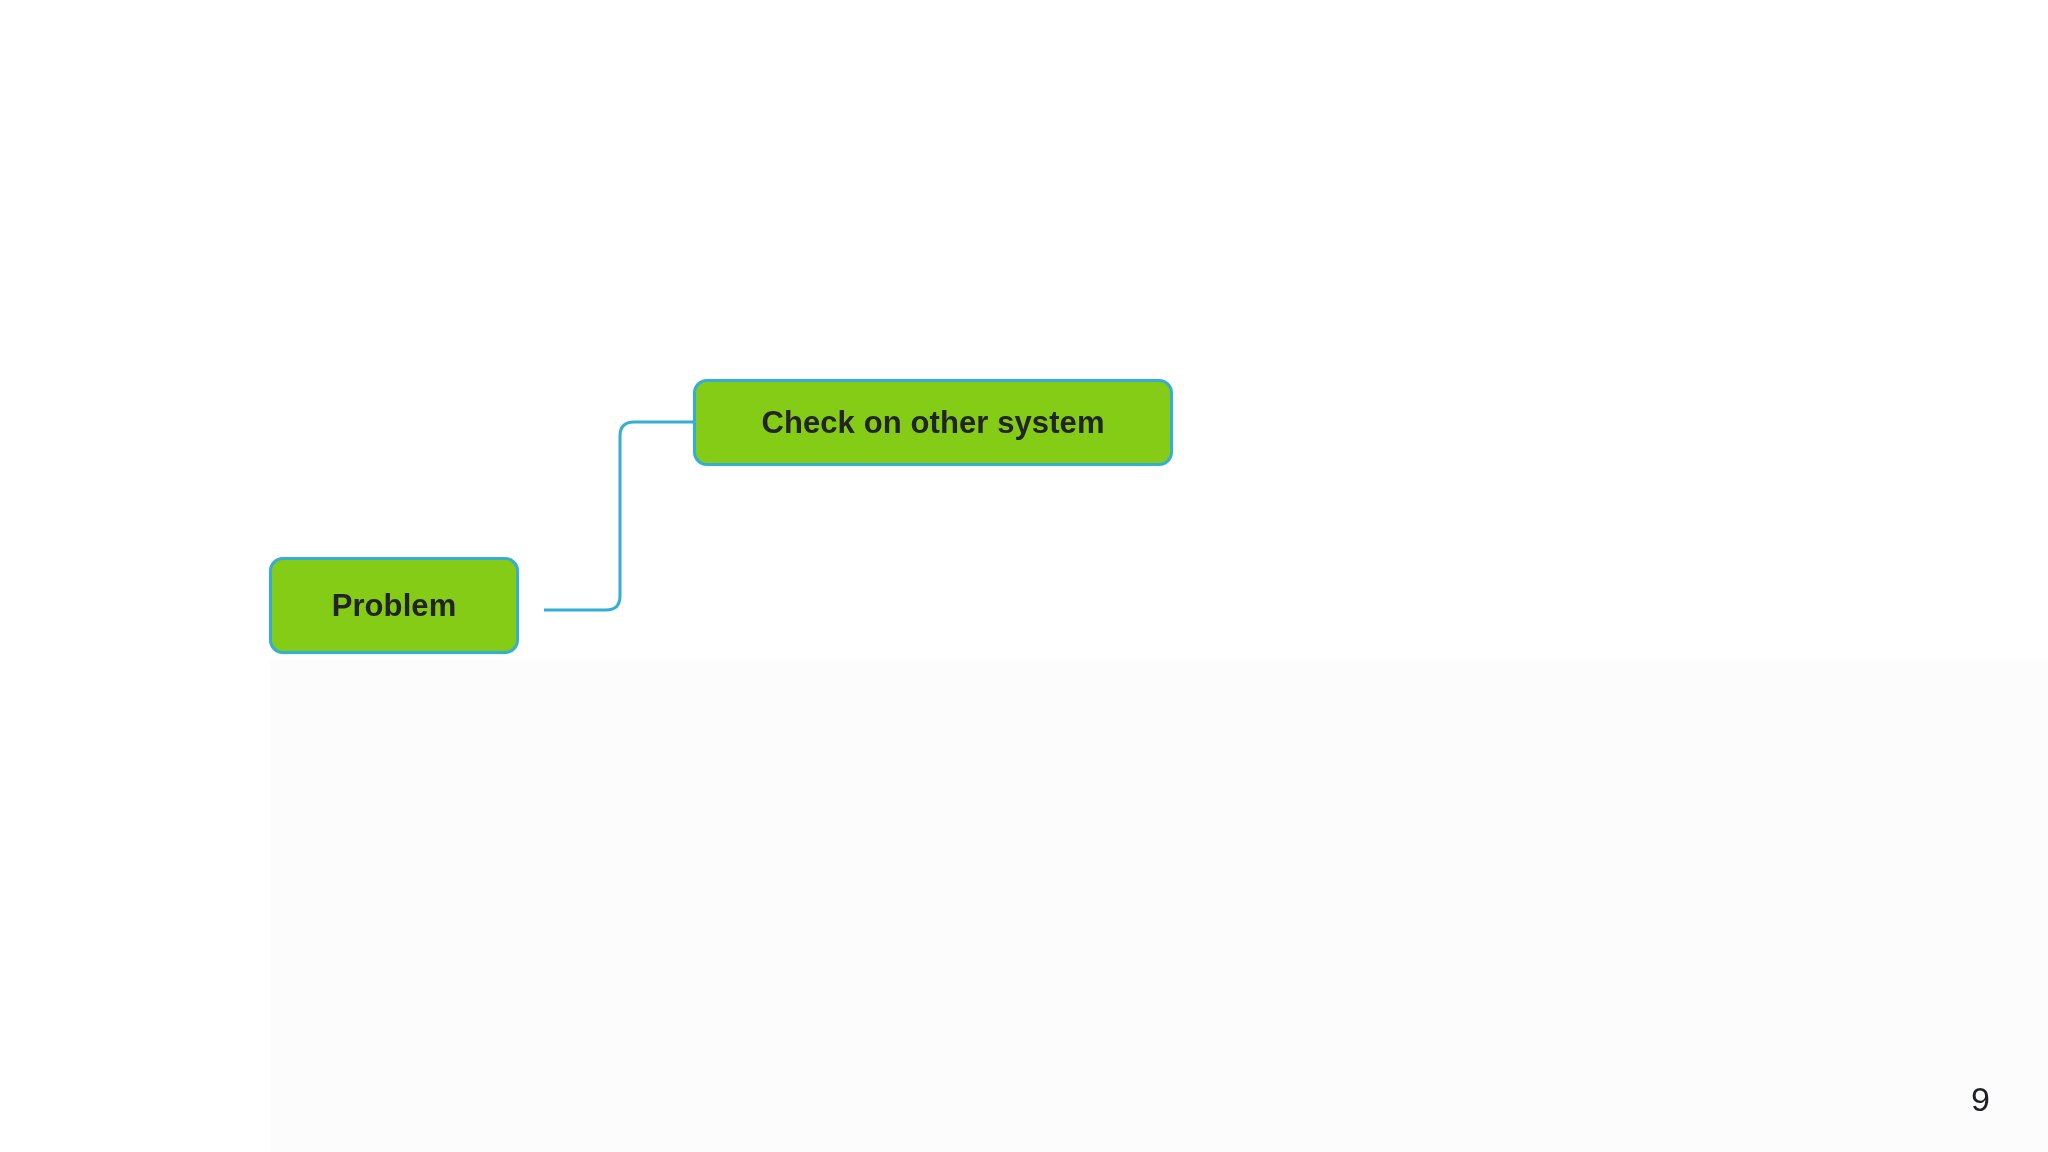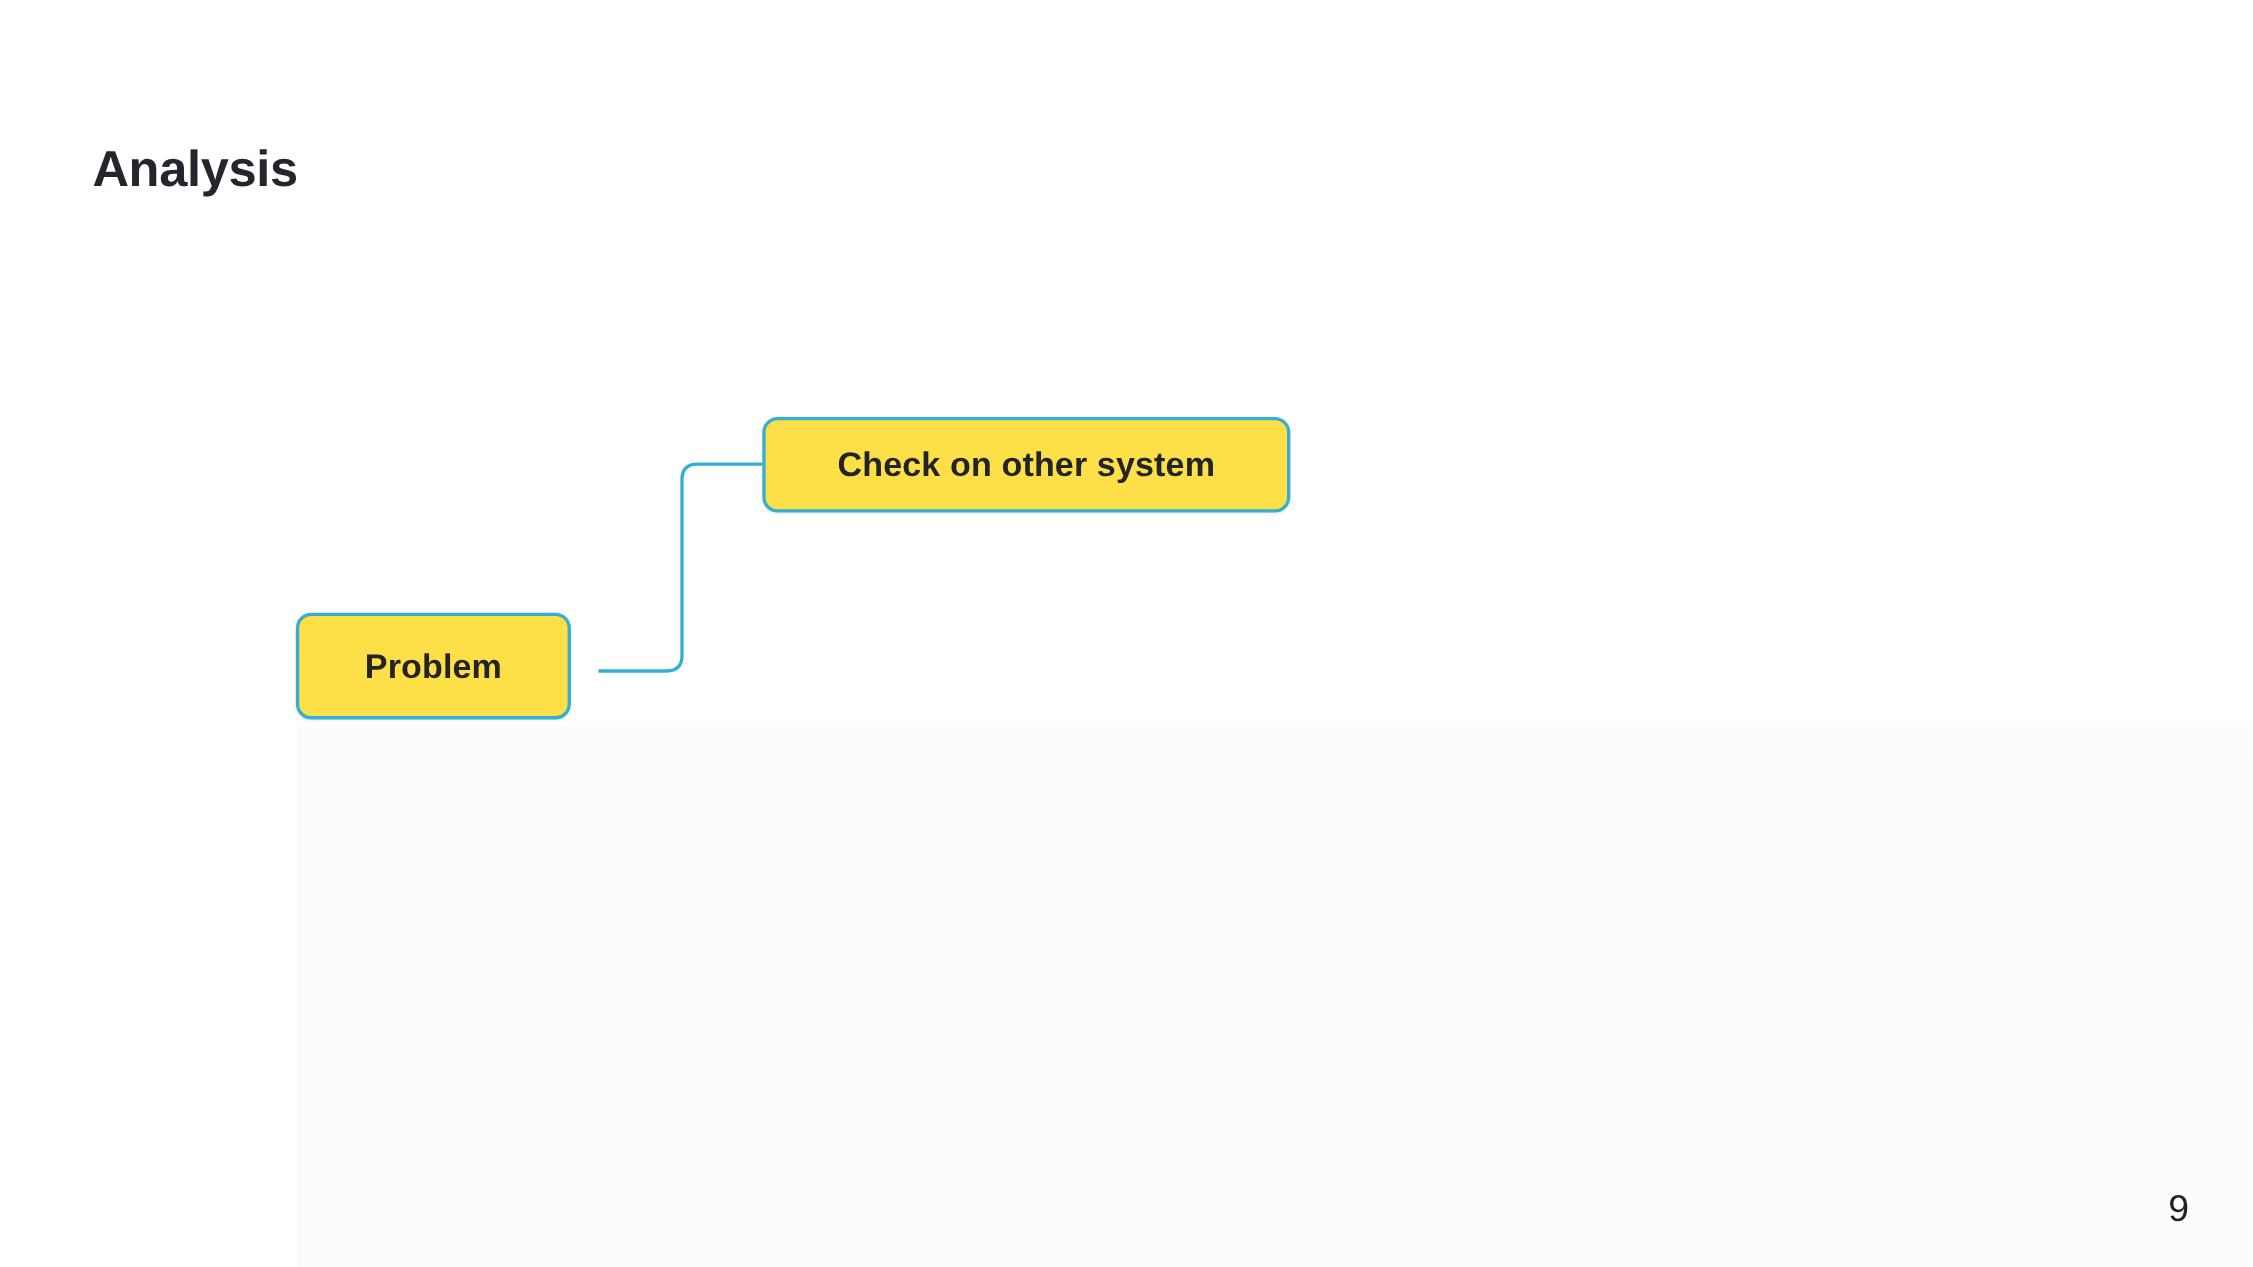--- a/index.html
+++ b/index.html
@@ -54,21 +54,21 @@
     left: 0;
     top: 0;
     width: 2048px;
     height: 1152px;
     pointer-events: none;
   }
 
   .node {
     position: absolute;
     box-sizing: border-box;
-    background: #fde047;
+    background: #84cc16;
     border: 3px solid #35aed3;
     border-radius: 14px;
     display: flex;
     align-items: center;
     justify-content: center;
     box-shadow: 0 1px 2px rgba(60,90,110,0.10);
   }
   .node-label {
     font-size: 31px;
     font-weight: 700;
@@ -100,21 +100,20 @@
     line-height: 1;
   }
 </style>
 </head>
 <body>
 
 <div class="slide">
 
   <div class="faint-panel"></div>
 
-  <div class="slide-title">Analysis</div>
 
   <div class="diagram">
 
     <svg class="connector-layer" viewBox="0 0 2048 1152" width="2048" height="1152" xmlns="http://www.w3.org/2000/svg">
       <path d="M 544 610 L 606 610 Q 620 610 620 596 L 620 436 Q 620 422 634 422 L 693 422" fill="none" stroke="#35aed3" stroke-width="3" stroke-linecap="butt"></path>
     </svg>
 
     <div class="node node-root">
       <span class="node-label">Problem</span>
     </div>

